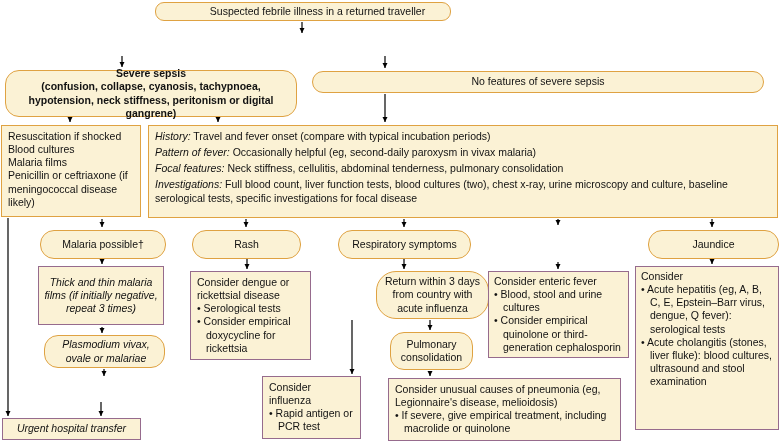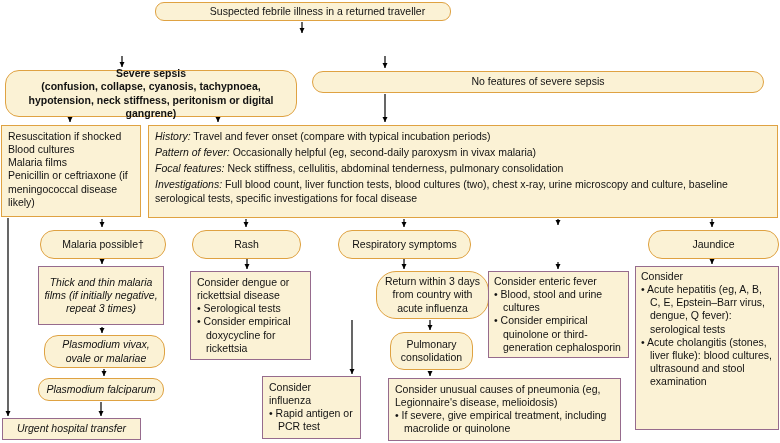--- a/index.html
+++ b/index.html
@@ -133,21 +133,20 @@
 
   <div class="node pill" id="n-cat-resp">Respiratory symptoms</div>
 
 
   <div class="node pill" id="n-cat-jaund">Jaundice</div>
 
   <div class="node action centered" id="n-films">Thick and thin malaria films (if initially negative, repeat 3 times)</div>
 
   <div class="node pill" id="n-vivax">Plasmodium vivax, ovale or malariae</div>
 
-  <div class="node pill" id="n-falciparum">Plasmodium falciparum</div>
 
   <div class="node action centered" id="n-urgent">Urgent hospital transfer</div>
 
   <div class="node panel action" id="n-dengue">
     <div>Consider dengue or rickettsial disease</div>
     <div class="bullet">• Serological tests</div>
     <div class="bullet">• Consider empirical doxycycline for rickettsia</div>
   </div>
 
   <div class="node pill" id="n-return3">Return within 3 days from country with acute influenza</div>

